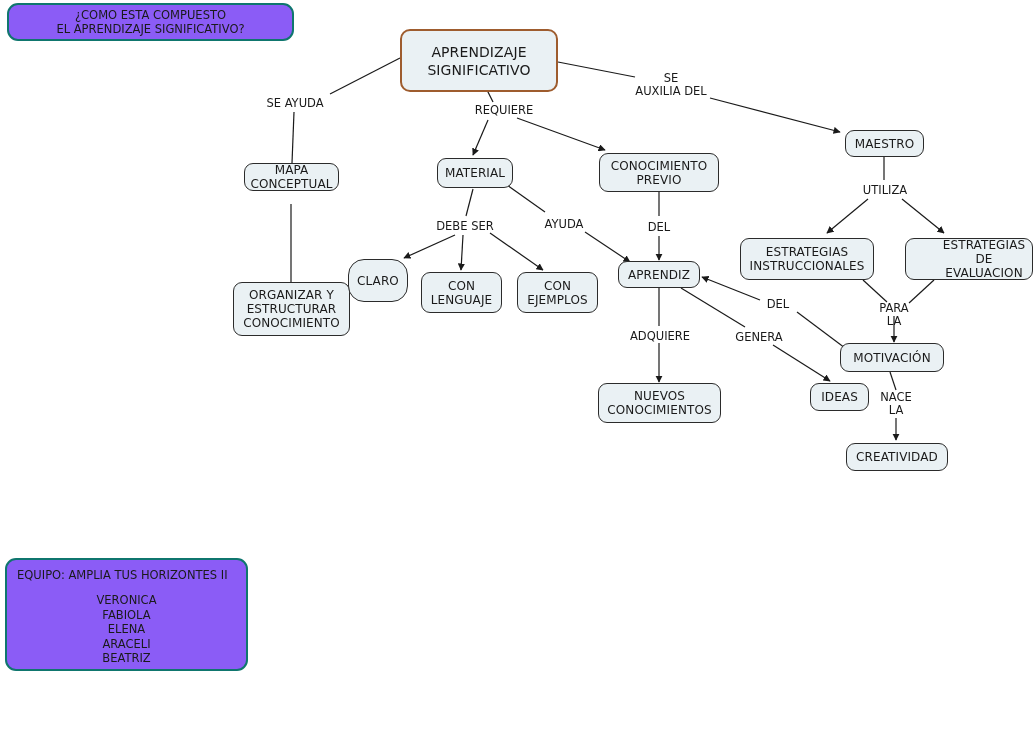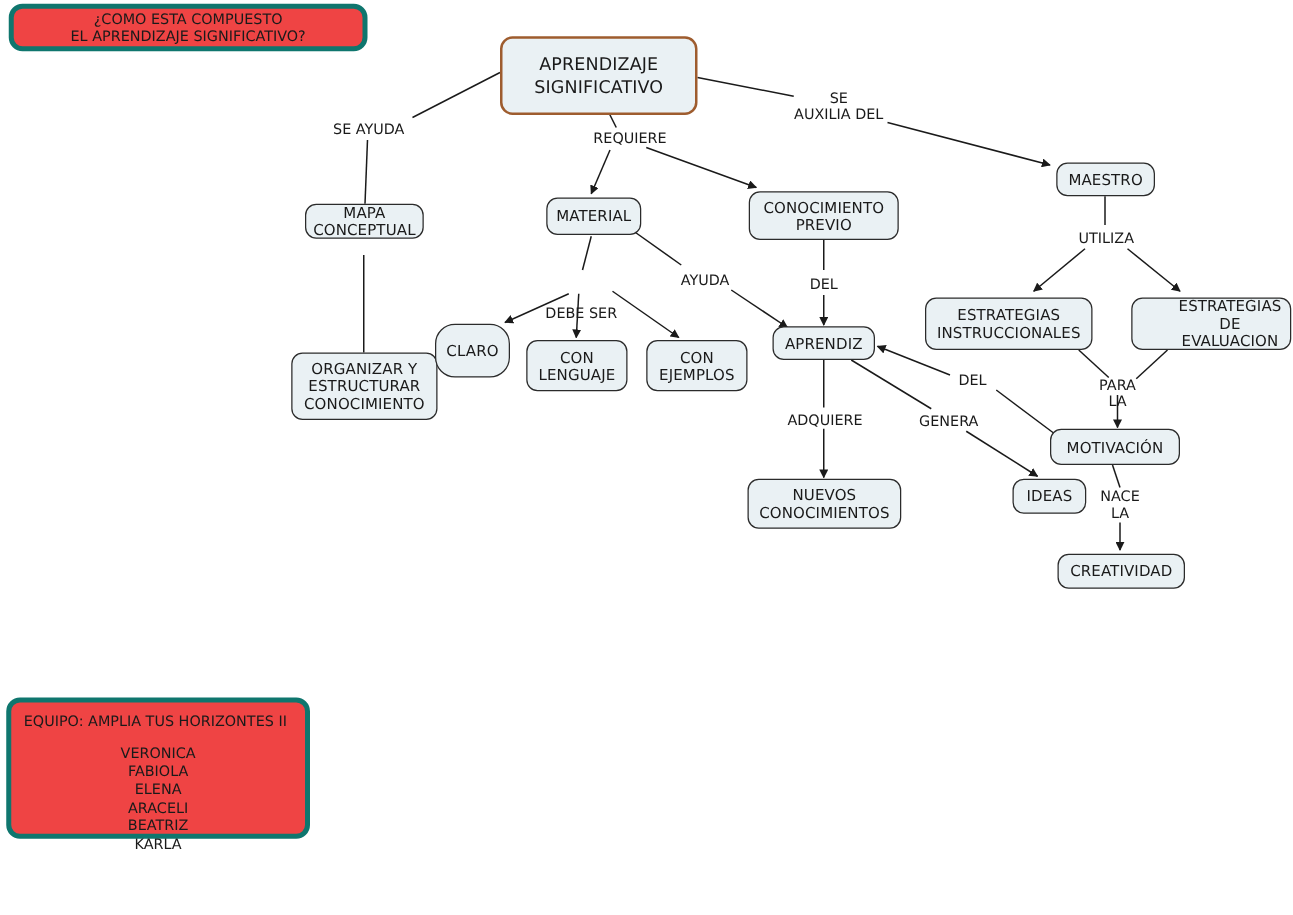--- a/index.html
+++ b/index.html
@@ -46,22 +46,22 @@
   }
   .node.root {
     border: 2px solid #9e5c2e;
     border-radius: 10px;
     font-size: 14px;
     line-height: 18px;
   }
   .panel {
     position: absolute;
     box-sizing: border-box;
-    background: #ef4444;
-    border: 4px solid #0f766e;
+    background: #8b5cf6;
+    border: 2px solid #0f766e;
     border-radius: 11px;
     font-size: 11.5px;
     line-height: 14px;
   }
   .panel.title-panel {
     display: flex;
     align-items: center;
     justify-content: center;
     text-align: center;
     white-space: pre-line;
@@ -211,21 +211,21 @@
 
   <div class="node" style="left:846px; top:443px; width:102px; height:28px;">CREATIVIDAD</div>
 
   <div class="edge-label" style="left:258px; top:97px; width:74px;">SE AYUDA</div>
 
   <div class="edge-label" style="left:466px; top:104px; width:76px;">REQUIERE</div>
 
   <div class="edge-label" style="left:628px; top:72px; width:86px;">SE
 AUXILIA DEL</div>
 
-  <div class="edge-label" style="left:427px; top:220px; width:76px;margin-top:24px;">DEBE SER</div>
+  <div class="edge-label" style="left:427px; top:220px; width:76px;">DEBE SER</div>
 
   <div class="edge-label" style="left:536px; top:218px; width:56px;">AYUDA</div>
 
   <div class="edge-label" style="left:642px; top:221px; width:34px;">DEL</div>
 
   <div class="edge-label" style="left:621px; top:330px; width:78px;">ADQUIERE</div>
 
   <div class="edge-label" style="left:726px; top:331px; width:66px;">GENERA</div>
 
   <div class="edge-label" style="left:761px; top:298px; width:34px;">DEL</div>
@@ -239,17 +239,16 @@
 LA</div>
 
   <div class="panel team-panel" style="left:5px; top:558px; width:243px; height:113px;">
     <div class="team-heading">EQUIPO: AMPLIA TUS HORIZONTES II</div>
     <div class="team-names">
       <div>VERONICA</div>
       <div>FABIOLA</div>
       <div>ELENA</div>
       <div>ARACELI</div>
       <div>BEATRIZ</div>
-      <div>KARLA</div>
     </div>
   </div>
 
 </div>
 
 </body></html>

